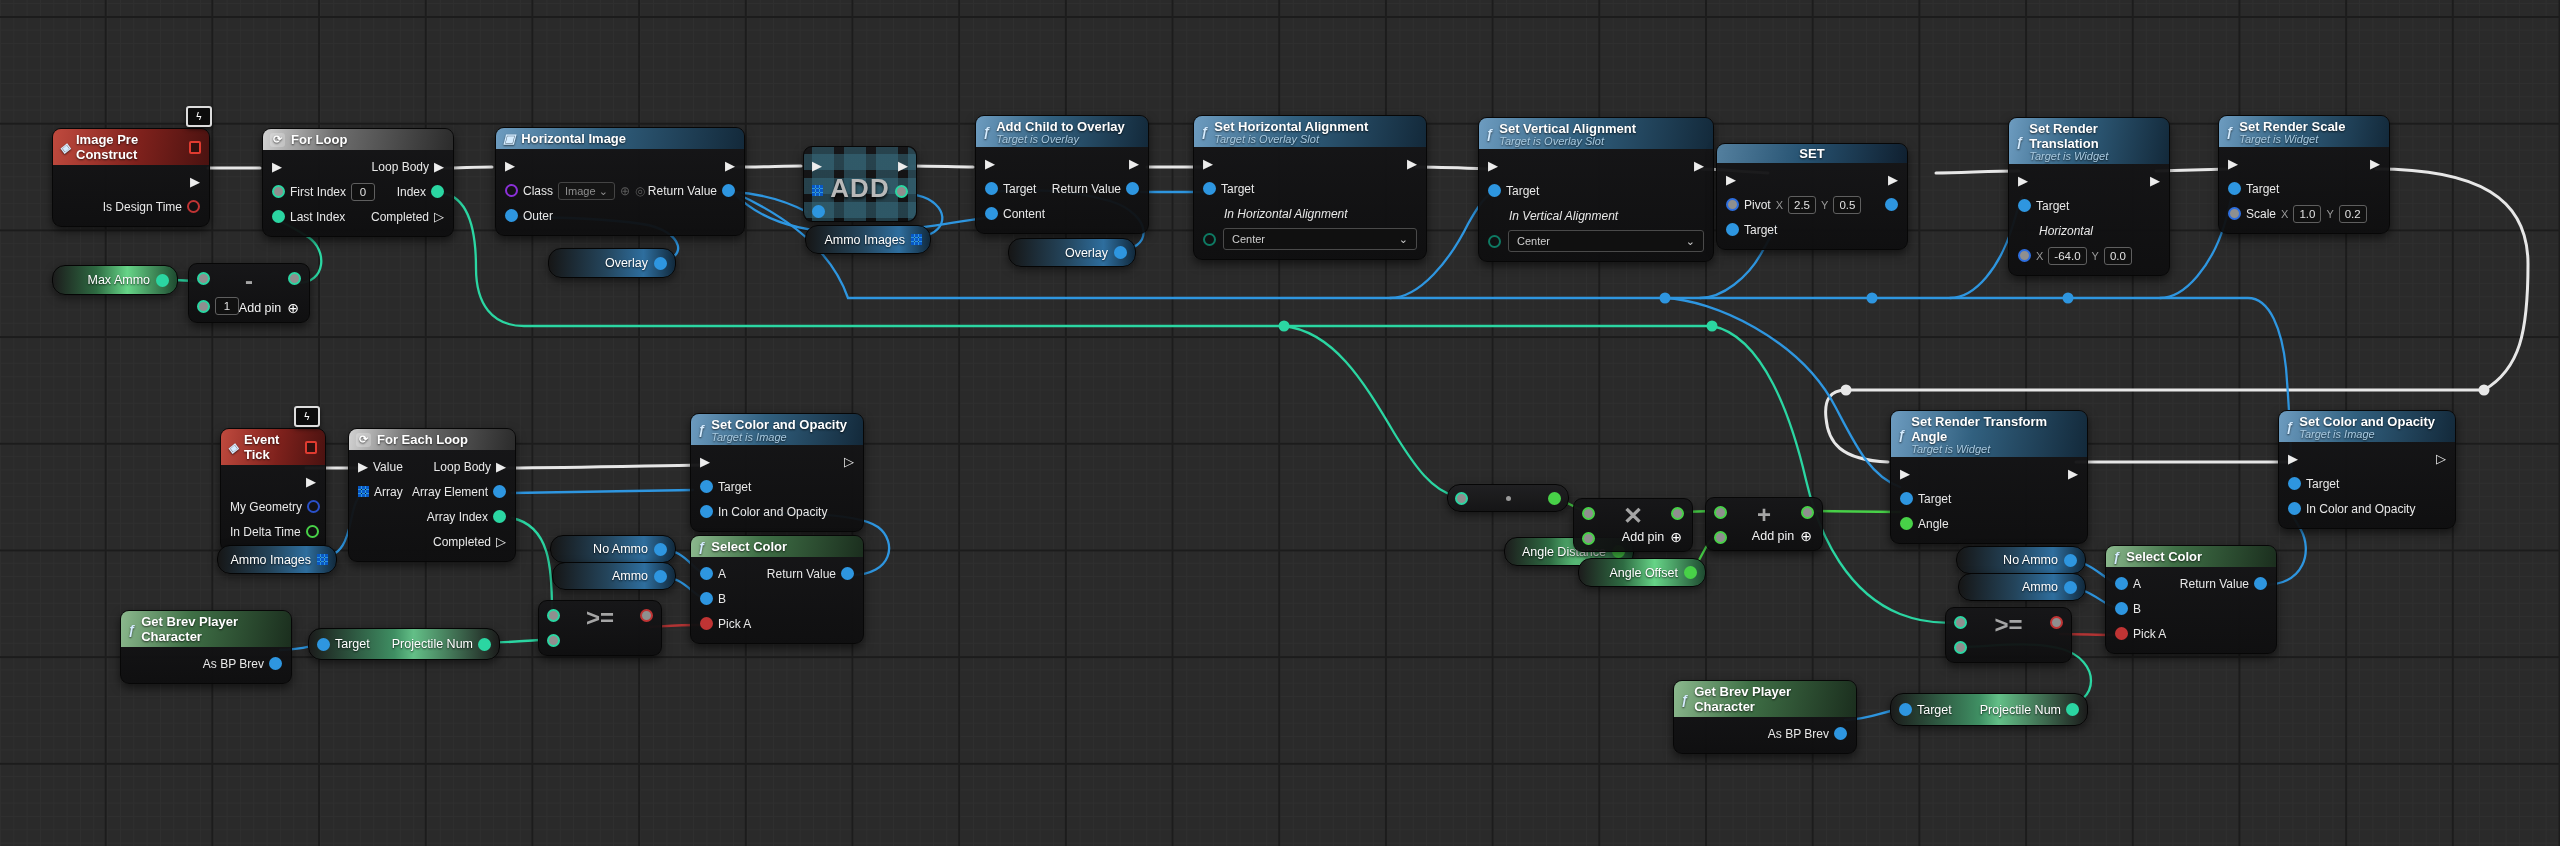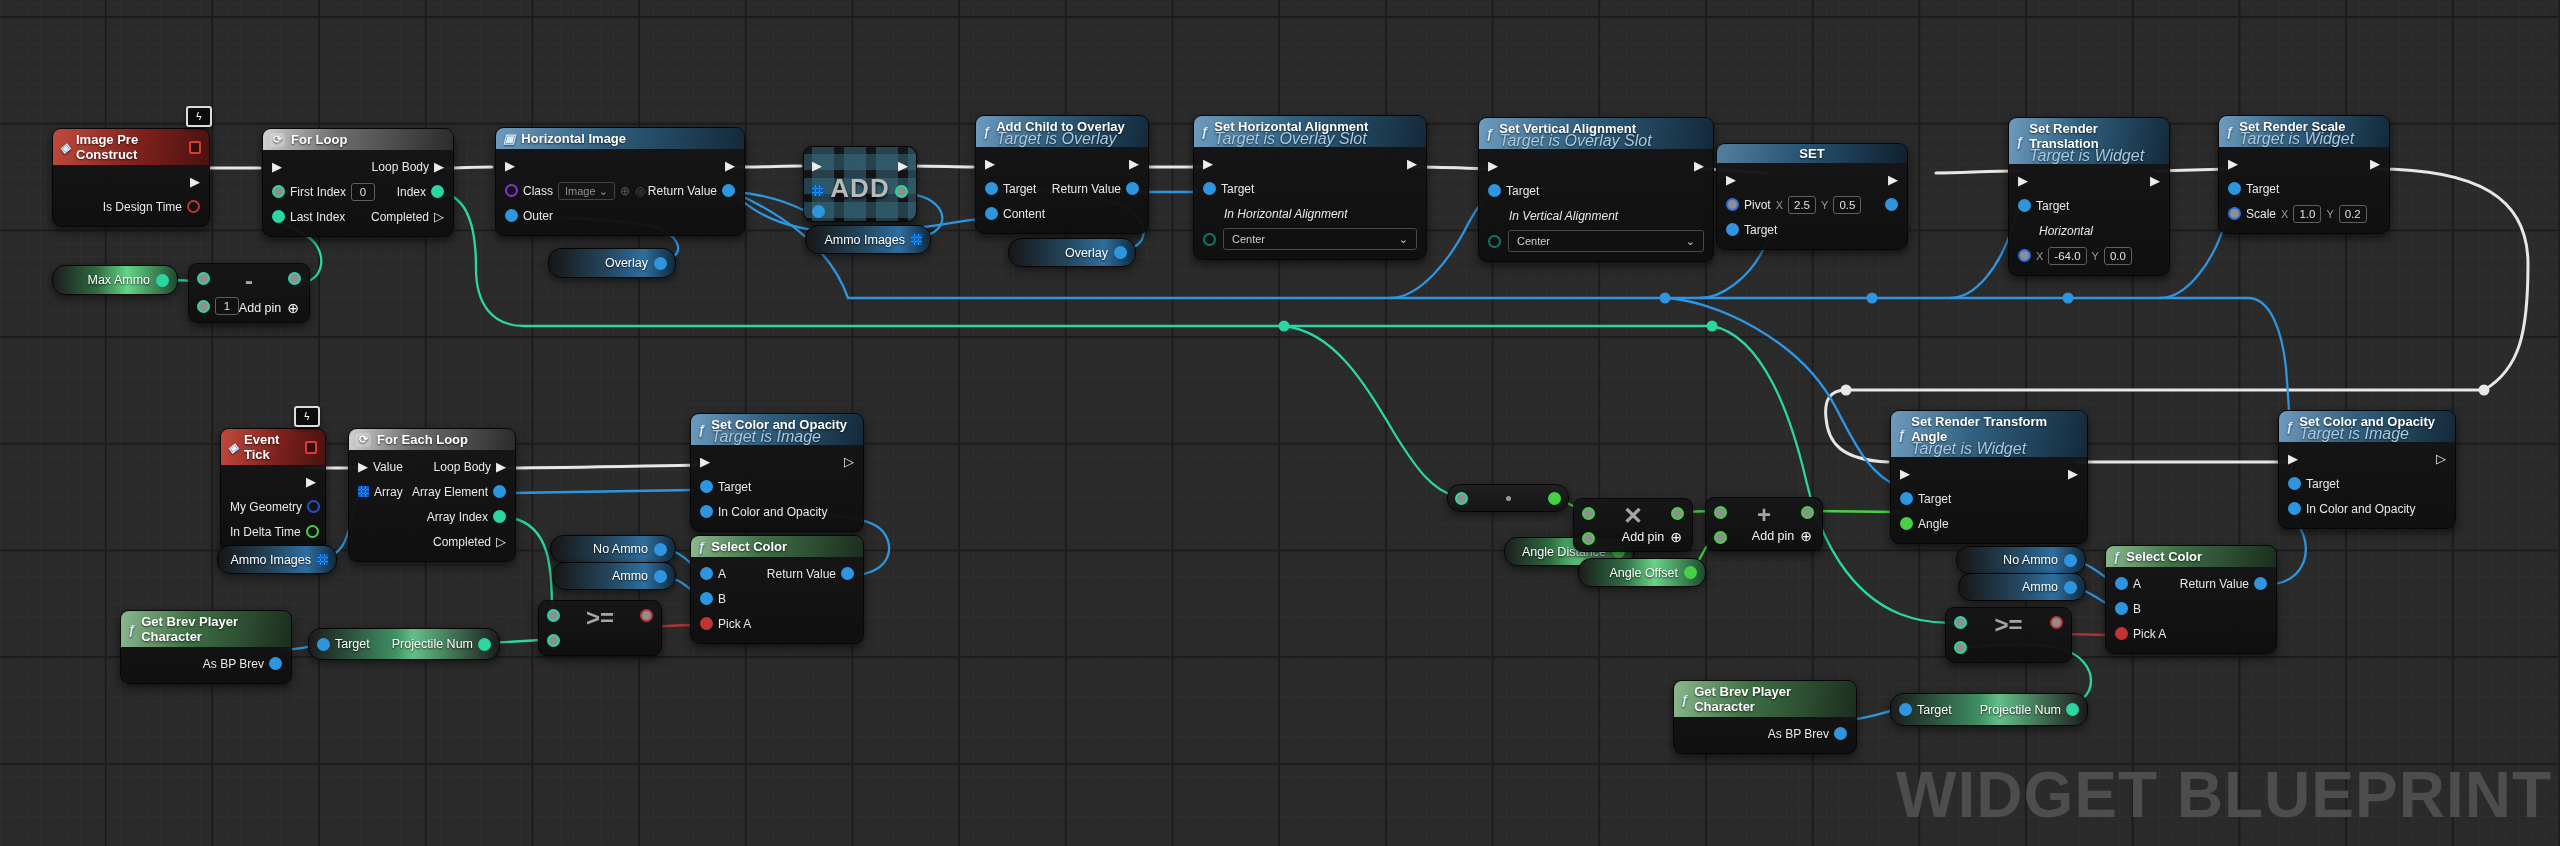--- a/index.html
+++ b/index.html
@@ -11,21 +11,21 @@
       linear-gradient(to bottom,#1c1c1c 2px,transparent 2px),
       linear-gradient(to right,#2f2f2f 1px,transparent 1px),
       linear-gradient(to bottom,#2f2f2f 1px,transparent 1px);
     background-size:106.7px 106.7px,106.7px 106.7px,13.34px 13.34px,13.34px 13.34px;
     background-position:-2px 16px,-2px 16px,0 3px,0 3px;}
   #wires{position:absolute;left:0;top:0;z-index:1;}
   .node{position:absolute;z-index:2;background:linear-gradient(180deg,rgba(22,22,24,.97),rgba(14,14,15,.95));
     border:1px solid #070707;border-radius:9px;box-shadow:0 4px 10px rgba(0,0,0,.55);color:#e8e8e8;}
   .hd{display:flex;align-items:center;gap:6px;padding:3px 8px 3px 7px;border-radius:8px 8px 0 0;
     font-size:13px;font-weight:bold;color:#fff;text-shadow:0 1px 2px rgba(0,0,0,.7);position:relative;}
-  .hd .sub{font-size:16px;font-style:italic;font-weight:normal;color:#a9cbe2;line-height:10px;}
+  .hd .sub{font-size:11px;font-style:italic;font-weight:normal;color:#a9cbe2;line-height:10px;}
   .hd-event{background:linear-gradient(100deg,#c04a3e 0%,#7e211c 55%,#4a1210 100%);}
   .hd-func{background:linear-gradient(100deg,#6d9cc0 0%,#31607f 42%,#13293a 100%);}
   .hd-pure{background:linear-gradient(100deg,#8cb98e 0%,#3f7046 40%,#1b2e1e 100%);}
   .hd-macro{background:linear-gradient(100deg,#d2d2d2 0%,#6e6e6e 38%,#2b2b2b 100%);}
   .hd-set{background:linear-gradient(100deg,#54809f 0%,#275372 45%,#102030 100%);justify-content:center;padding:2px;}
   .hticon{font-style:italic;font-size:13px;color:#d5ecff;font-weight:bold;}
   .iconbox{display:inline-flex;align-items:center;justify-content:center;width:15px;height:14px;background:rgba(255,255,255,.22);
     border-radius:3px;font-size:11px;font-weight:bold;color:#fff;}
   .redbox{width:9px;height:9px;border:2px solid #e03b30;border-radius:2px;margin-left:auto;background:#30100e;}
   .rows{padding:4px 0 7px 0;}
@@ -899,14 +899,13 @@
           <span class="lbl">Target</span>
         </span>
         <span class="pw r">
           <span class="lbl">Projectile Num</span>
           <span class="dot int on"></span>
         </span>
       </div>
       <div class="devicon" style="left: 186px; top: 106px;">ϟ</div>
       <div class="devicon" style="left: 294px; top: 406px;">ϟ</div>
     </div>
-  <div id="watermark">WIDGET BLUEPRINT</div>
 </div>
 
 </body></html>

